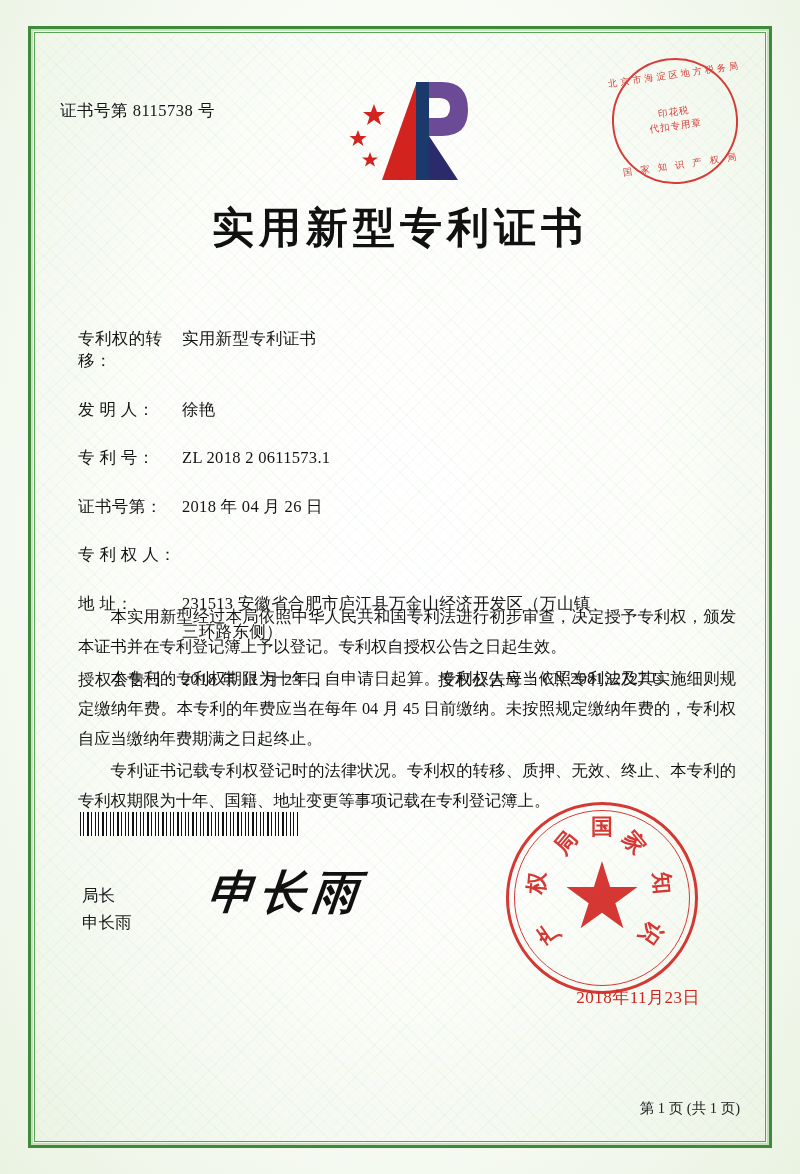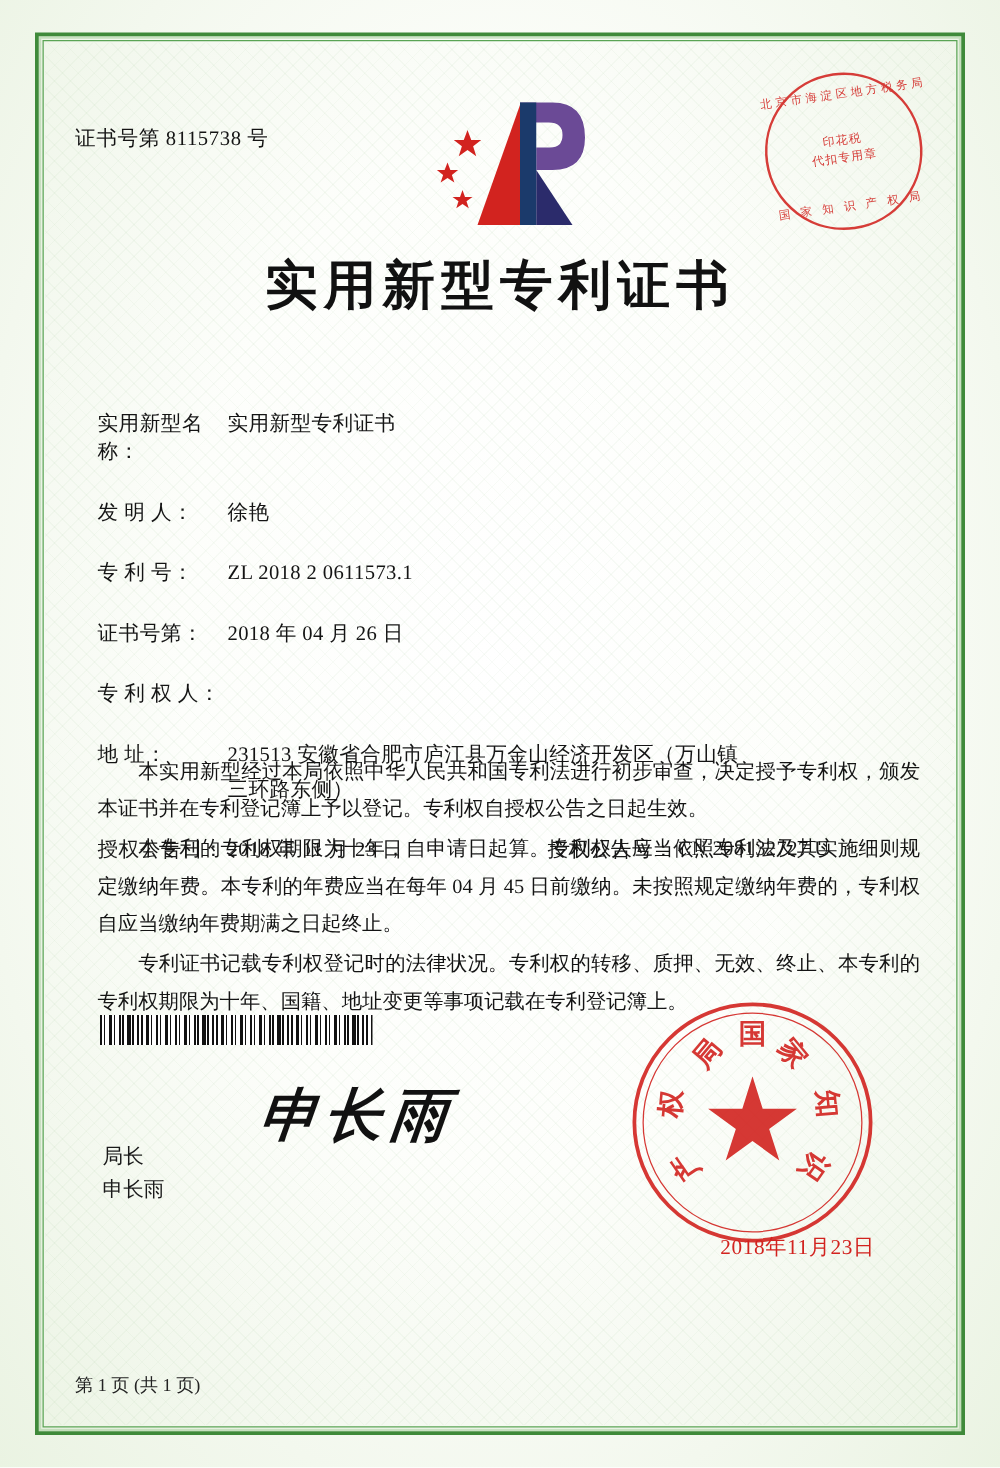--- a/index.html
+++ b/index.html
@@ -203,21 +203,20 @@
       #111 7px 9.5px, #fff 9.5px 11px, #111 11px 12px, #fff 12px 15px);
   }
 
   
   .sig-label {
     position: absolute;
     left: 22px;
     top: 832px;
     font-size: 16.5px;
     line-height: 27px;
-    margin-top: 29px;
   }
   .sig-hand {
     position: absolute;
     left: 148px;
     top: 812px;
     font-size: 46px;
     font-family: "Liberation Serif", "DejaVu Serif", serif;
     font-style: italic;
     font-weight: bold;
     letter-spacing: 6px;
@@ -270,21 +269,21 @@
     font-size: 17px;
     color: #d2231f;
     letter-spacing: 0.5px;
   }
 
   
   .footer {
     position: absolute;
     left: 0; right: 0;
     bottom: 6px;
-    text-align: left;
+    text-align: right;
     font-size: 14.5px;
     color: #222;
   }
 </style>
 </head>
 <body>
 
 <div class="page">
   <div class="frame-outer"></div>
   <div class="frame-tint"></div>
@@ -318,21 +317,21 @@
       <div class="mid1">印花税</div>
       <div class="mid2">代扣专用章</div>
       <div class="arc-bottom">国 家 知 识 产 权 局</div>
     </div>
 
     <div class="title">实用新型专利证书</div>
 
     <div class="fields">
 
       <div class="field-row">
-        <div class="field-label">实用新型名称：</div>
+        <div class="field-label">专利权的转移：</div>
         <div class="field-value">实用新型专利证书</div>
       </div>
 
       <div class="field-row">
         <div class="field-label">发 明 人：</div>
         <div class="field-value">徐艳</div>
       </div>
 
       <div class="field-row">
         <div class="field-label">专 利 号：</div>

